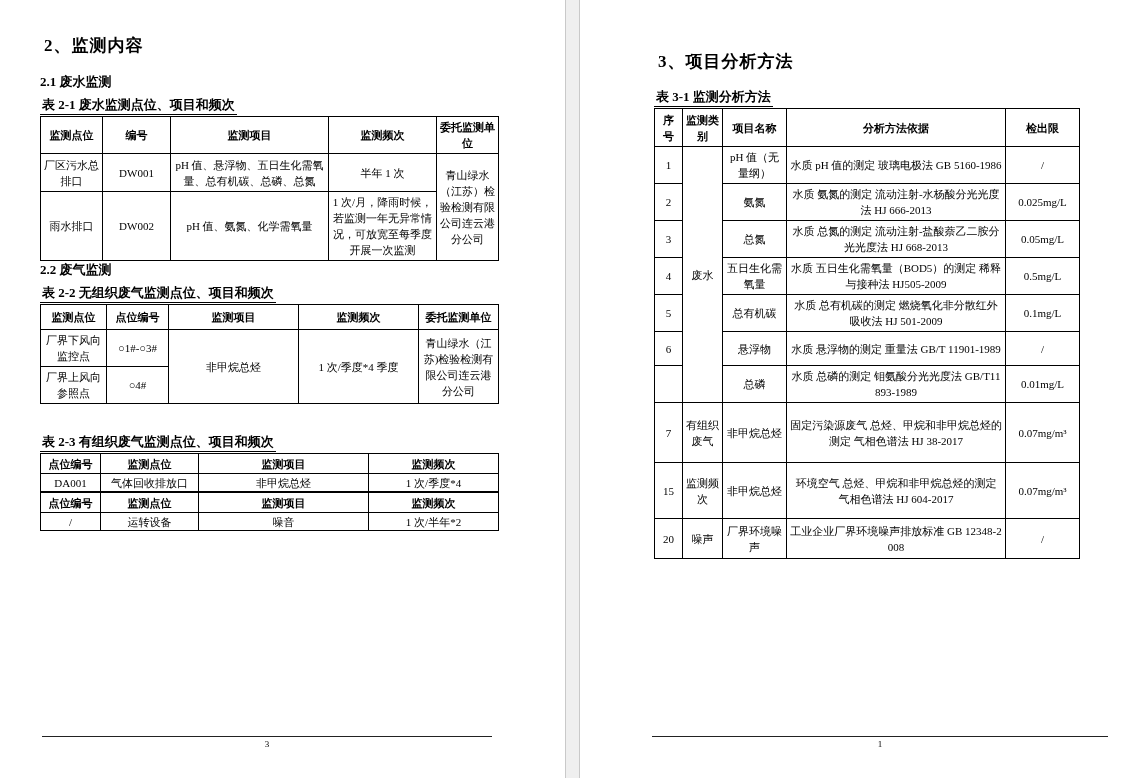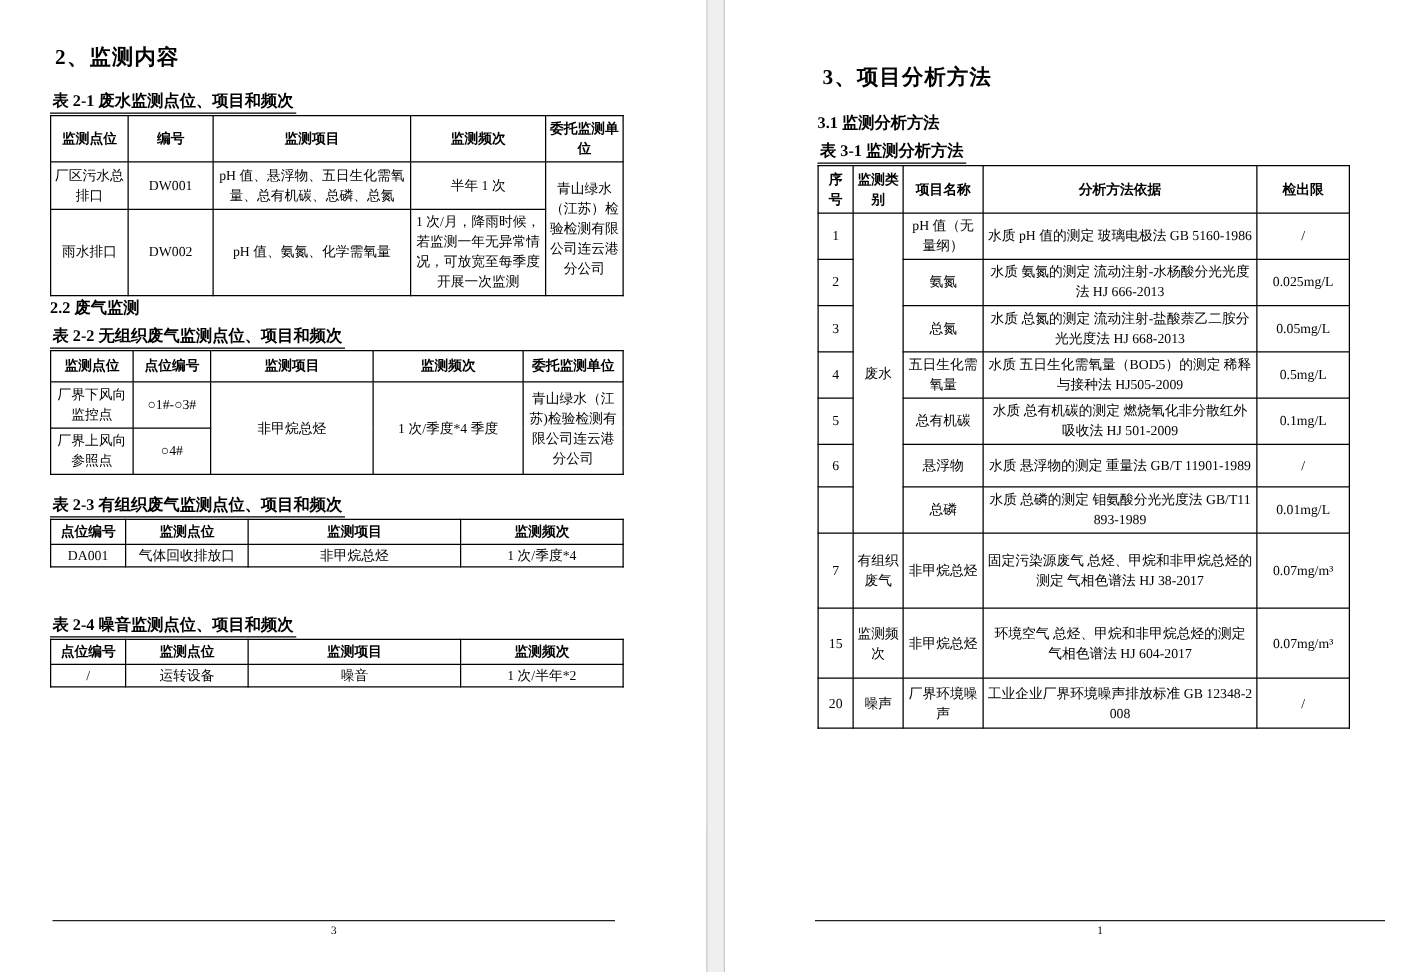--- a/index.html
+++ b/index.html
@@ -65,21 +65,21 @@
     text-align: center;
     vertical-align: middle;
     padding: 2px 3px;
     word-break: break-all;
   }
   .doc-table th { font-weight: bold; }
   .w-left  { width: 458px; }
   .w-right { width: 425px; }
   .tight th, .tight td { padding: 1px 3px; line-height: 14px; }
   .mt-sec  { margin-top: 16px; }
-  .mt-cap3 { margin-top: 16px; }
+  .mt-cap3 { margin-top: 30px; }
   .mt-cap4 { margin-top: 38px; }
 
   .footer {
     position: absolute;
     top: 736px;
     border-top: 1.2px solid #222;
     text-align: center;
     font-size: 9px;
     padding-top: 2px;
   }
@@ -93,20 +93,21 @@
   tr.h34 { height: 34px; } tr.h40 { height: 40px; }
   tr.h56 { height: 56px; } tr.h60 { height: 60px; }
 </style>
 </head>
 <body>
 
 <div class="canvas">
 
   <div class="page page-left">
     <h1 class="doc-h1">2、监测内容</h1>
+    <h2 class="doc-h2">2.1 废水监测</h2>
 
     <div class="tcap w-left">
       <span class="tcap-text">表 2-1  废水监测点位、项目和频次</span>
     </div>
     <table class="doc-table w-left">
       <colgroup>
           <col style="width:62px">
           <col style="width:68px">
           <col style="width:158px">
           <col style="width:108px">
@@ -190,23 +191,20 @@
       </tr>
       <tr class="h18">
         <td>DA001</td>
         <td>气体回收排放口</td>
         <td>非甲烷总烃</td>
         <td>1 次/季度*4</td>
       </tr>
     </tbody>
       </table>
 
-    <div class="tcap w-left mt-cap4">
-      <span class="tcap-text">表 2-4 噪音监测点位、项目和频次</span>
-    </div>
     <table class="doc-table w-left tight">
       <colgroup>
           <col style="width:60px">
           <col style="width:98px">
           <col style="width:170px">
           <col style="width:130px">
         </colgroup>
       <tbody>
           <tr class="h20">
         <th>点位编号</th>
@@ -225,21 +223,20 @@
 
     <div class="footer footer-left">
       <span>3</span>
     </div>
   </div>
 
   <div class="page-gap"></div>
 
   <div class="page page-right">
     <h1 class="doc-h1">3、项目分析方法</h1>
-    <h2 class="doc-h2">3.1 监测分析方法</h2>
 
     <div class="tcap w-right">
       <span class="tcap-text">表 3-1  监测分析方法</span>
     </div>
     <table class="doc-table w-right">
       <colgroup>
           <col style="width:28px">
           <col style="width:40px">
           <col style="width:64px">
           <col style="width:219px">

